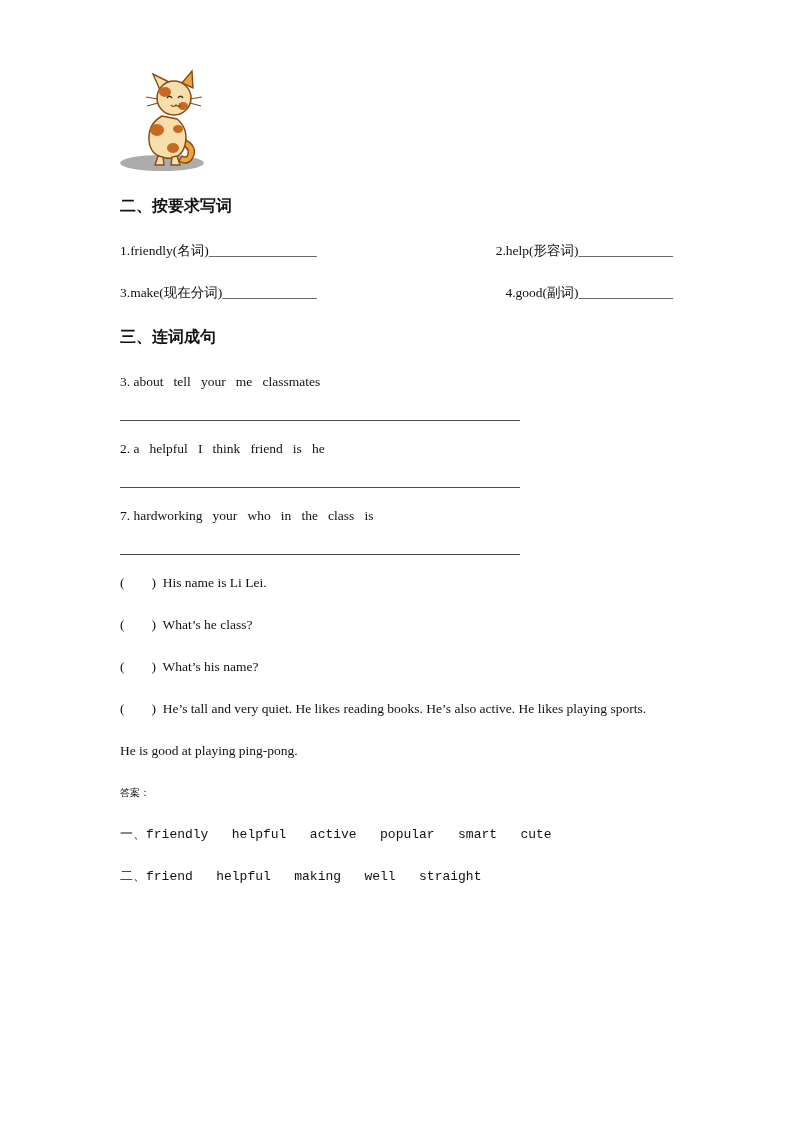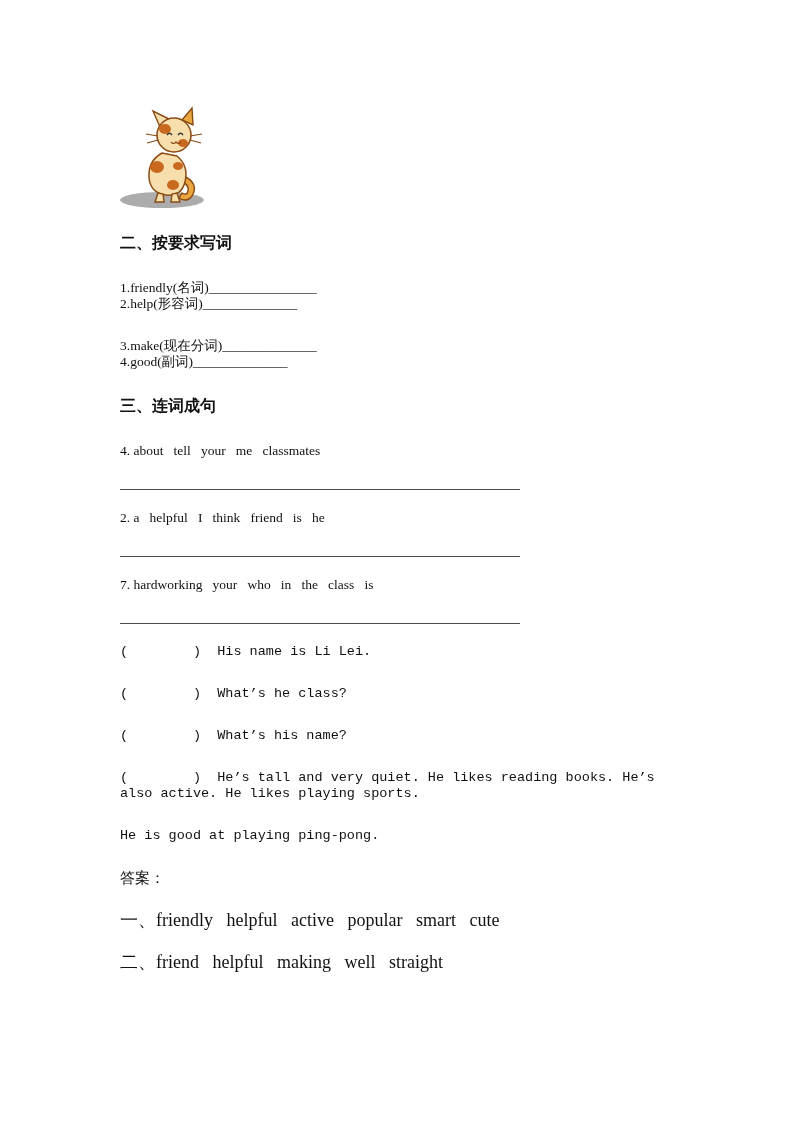--- a/index.html
+++ b/index.html
@@ -11,74 +11,73 @@
     width: 793px;
     height: 1122px;
     overflow: hidden;
     font-family: "Liberation Serif", "DejaVu Serif", serif;
     color: #111111;
   }
   .page {
     box-sizing: border-box;
     width: 793px;
     height: 1122px;
-    padding: 105px 120px 0 120px;
+    padding: 68px 120px 0 120px;
     border-radius: 13px;
   }
   .cat-wrap {
     height: 104px;
     margin-bottom: 24px;
   }
   .sec-heading {
     font-family: "Liberation Sans", "DejaVu Sans", sans-serif;
     font-weight: 700;
     font-size: 16px;
     margin: 0 0 26px 0;
     white-space: pre-wrap;
   }
   .fill-row {
     display: flex;
     font-size: 13.5px;
     line-height: 16px;
     margin-bottom: 26px;
     white-space: pre-wrap;
-    flex-direction: column;
   }
   .fill-row .cell-left { width: 225px; }
-  .fill-row .cell-right { flex: 1; }
+  .fill-row .cell-right { flex: 1; text-align: right; }
   .s3-prompt {
     font-size: 13.5px;
     line-height: 16px;
     margin: 0;
     white-space: pre-wrap;
   }
   .answer-line {
     width: 400px;
     height: 0;
     border-bottom: 1px solid #4a4a4a;
     margin: 30px 0 20px 0;
   }
   .s4-item {
     font-size: 13.5px;
     line-height: 16px;
     margin: 0 0 26px 0;
     white-space: pre-wrap;
-    font-family: Liberation Mono, monospace;
   }
   .answers-label {
-    font-size: 15px;
+    font-size: 10px;
     line-height: 16px;
     margin: 10px 0 26px 0;
     white-space: pre-wrap;
   }
   .answers-line {
-    font-size: 18px;
+    font-size: 13px;
     line-height: 16px;
     margin: 16px 0 26px 0;
     white-space: pre-wrap;
+    font-family: Liberation Mono, monospace;
   }
 </style>
 </head>
 <body>
 
 <div class="page">
 
   <div class="cat-wrap">
     <svg width="100" height="104" viewBox="0 0 100 104">
 
@@ -119,21 +118,21 @@
     <span class="cell-left">1.friendly(名词)________________</span>
     <span class="cell-right">2.help(形容词)______________</span>
   </div>
   <div class="fill-row">
     <span class="cell-left">3.make(现在分词)______________</span>
     <span class="cell-right">4.good(副词)______________</span>
   </div>
 
   <h2 class="sec-heading">三、连词成句</h2>
 
-  <p class="s3-prompt">4. about   tell   your   me   classmates</p>
+  <p class="s3-prompt">3. about   tell   your   me   classmates</p>
   <div class="answer-line"></div>
 
   <p class="s3-prompt">2. a   helpful   I   think   friend   is   he</p>
   <div class="answer-line"></div>
 
   <p class="s3-prompt">7. hardworking   your   who   in   the   class   is</p>
   <div class="answer-line"></div>
 
 
   <p class="s4-item">(        )  His name is Li Lei.</p>

